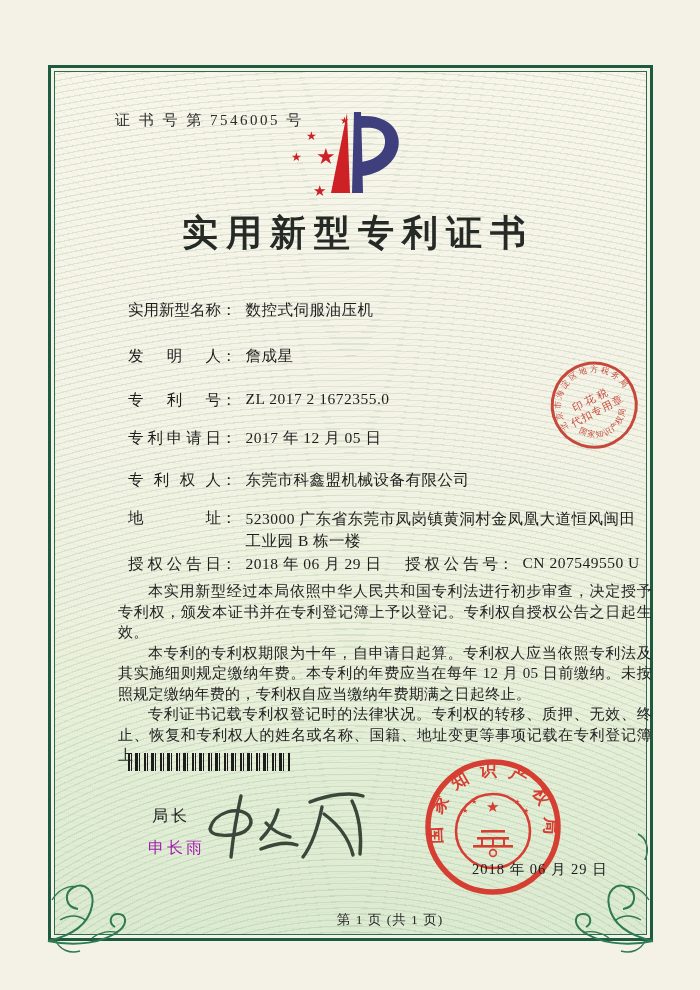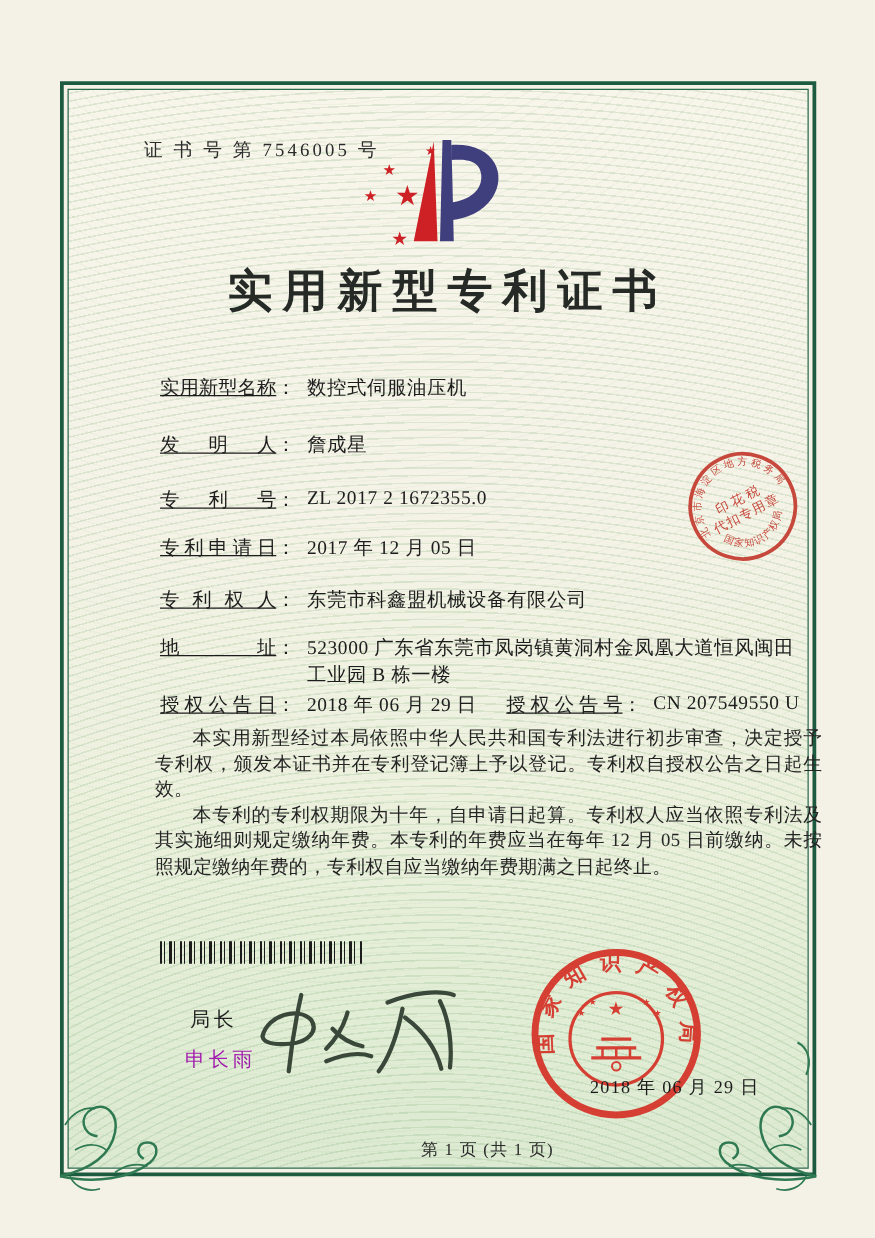--- a/index.html
+++ b/index.html
@@ -32,29 +32,29 @@
   .cert-no{
     left:75px;top:111px;font-size:15px;letter-spacing:2.5px;color:#2b2b2b;
   }
   .title{
     left:0;top:209px;width:636px;text-align:center;
     font-size:36px;font-weight:600;letter-spacing:8px;color:#262a26;
   }
   .row{left:88px;font-size:15.5px;color:#1d1d1d;white-space:nowrap;}
   .flabel{
     display:inline-block;width:93px;text-align:justify;text-align-last:justify;
-    text-justify:inter-character;vertical-align:top;text-decoration:underline;
+    text-justify:inter-character;vertical-align:top;
   }
   .colon{display:inline-block;vertical-align:top;}
   .fval{display:inline-block;margin-left:9px;letter-spacing:.5px;vertical-align:top;}
   .addr-lines{display:inline-block;margin-left:9px;letter-spacing:.5px;vertical-align:top;}
   .addr-lines div{line-height:22px;}
   .grant-right{position:absolute;left:277px;top:0;white-space:nowrap;}
   .bodytext{
-    left:84px;top:581px;width:534px;font-size:15px;line-height:20.5px;
+    left:78px;top:581px;width:534px;font-size:15px;line-height:20.5px;
     color:#242424;letter-spacing:.3px;text-align:justify;
   }
   .bodytext p{margin:0;text-indent:2em;}
   .barcode{
     left:88px;top:753px;width:162px;height:18px;
     background:repeating-linear-gradient(90deg,
       #1c1c1c 0 2px,rgba(0,0,0,0) 2px 3px,
       #1c1c1c 3px 4px,rgba(0,0,0,0) 4px 7px,
       #1c1c1c 7px 10px,rgba(0,0,0,0) 10px 11px,
       #1c1c1c 11px 12px,rgba(0,0,0,0) 12px 16px);
@@ -109,20 +109,21 @@
   <div class="abs txt-layer row" style="top:554px">
     <span class="flabel">授权公告日</span><span class="colon">：</span><span class="fval">2018 年 06 月 29 日</span>
     <span class="grant-right">
       <span class="flabel">授权公告号</span><span class="colon">：</span><span class="fval">CN 207549550 U</span>
     </span>
   </div>
 
   <div class="abs txt-layer bodytext">
     <p>本实用新型经过本局依照中华人民共和国专利法进行初步审查，决定授予专利权，颁发本证书并在专利登记簿上予以登记。专利权自授权公告之日起生效。</p>
     <p>本专利的专利权期限为十年，自申请日起算。专利权人应当依照专利法及其实施细则规定缴纳年费。本专利的年费应当在每年 12 月 05 日前缴纳。未按照规定缴纳年费的，专利权自应当缴纳年费期满之日起终止。</p>
+    <p>专利证书记载专利权登记时的法律状况。专利权的转移、质押、无效、终止、恢复和专利权人的姓名或名称、国籍、地址变更等事项记载在专利登记簿上。</p>
   </div>
 
   <div class="abs barcode"></div>
 
   <div class="abs txt-layer dir-title">局长</div>
   <div class="abs txt-layer dir-name">申长雨</div>
 
   <svg class="overlay" width="700" height="990" viewBox="0 0 700 990">
 
     <g>

